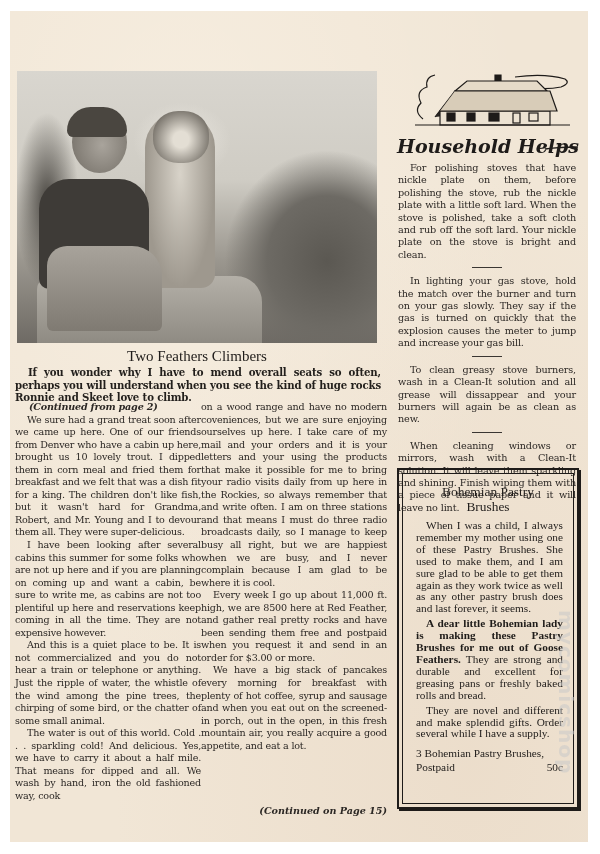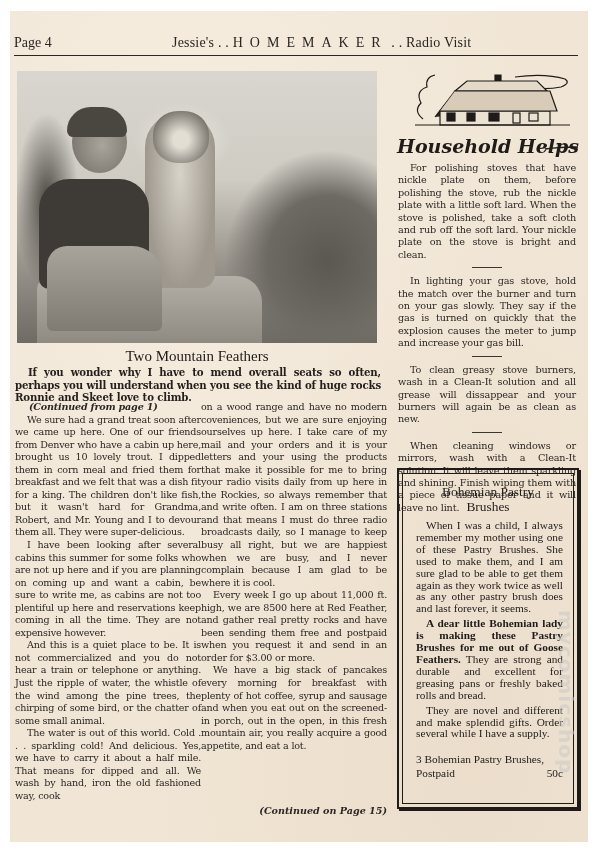--- a/index.html
+++ b/index.html
@@ -85,59 +85,51 @@
       padding: 0;
     }
     .ad-inner { position: absolute; left: 3px; top: 3px; right: 3px; bottom: 3px; border: 1px solid #1e1b19; }
     .ad-title { margin-top: 11px; text-align: center; font-family: "Liberation Serif", serif; font-size: 13.4px;
       line-height: 14.5px; color: #1f1c1a; }
     .ad-body { padding: 6px 10px 0 13px; font-family: "Liberation Serif", serif; font-size: 11.3px;
       line-height: 11.9px; color: #1f1c1a; text-align: justify; }
     .ad-body p { margin: 0 0 3px 0; text-indent: 10px; }
     .ad-body .bold { font-weight: bold; }
     .ad-price { display: flex; justify-content: space-between; margin-top: 2px; }
-    .ad-price-line { margin-top: 14px; }
+    .ad-price-line { margin-top: 8px; }
 
     .watermark {
       position: absolute; left: 578px; top: 610px; font-family: "DejaVu Sans", sans-serif; font-size: 20px;
       color: rgba(200,200,200,0.55); transform: rotate(90deg); transform-origin: left top; letter-spacing: 1px;
       font-weight: bold; white-space: nowrap;
     }
   </style>
 </head>
 <body>
 
 <div class="page">
 
-  <div class="header">
-    <span class="page-no">Page 4</span>
-    <span class="title">
-      <span>Jessie's . .</span>
-      <span class="big">HOMEMAKER</span>
-      <span>. . Radio Visit</span>
-    </span>
-  </div>
 
   <div class="photo" title="Boy and dog sitting on a large rock among pine trees">
     <div class="trees-left"></div>
     <div class="trees-right"></div>
     <div class="rock"></div>
     <div class="dog"></div>
     <div class="dog-head"></div>
     <div class="boy-body"></div>
     <div class="boy-legs"></div>
     <div class="boy-head"></div>
     <div class="boy-hair"></div>
   </div>
 
-  <div class="caption-title">Two Mountain Feathers</div>
+  <div class="caption-title">Two Feathers Climbers</div>
   <div class="caption-text">If you wonder why I have to mend overall seats so often, perhaps you will understand when you see the kind of huge rocks Ronnie and Skeet love to climb.</div>
 
   <div class="col col-left">
-    <p class="continued continued-from">(Continued from page 1)</p>
+    <p class="continued continued-from">(Continued from page 2)</p>
     <p>We sure had a grand treat soon after we came up here. One of our friends from Denver who have a cabin up here, brought us 10 lovely trout. I dipped them in corn meal and fried them for breakfast and we felt that was a dish fit for a king. The children don't like fish, but it wasn't hard for Grandma, Robert, and Mr. Young and I to devour them all. They were super-delicious.</p>
     <p>I have been looking after several cabins this summer for some folks who are not up here and if you are planning on coming up and want a cabin, be sure to write me, as cabins are not too plentiful up here and reservations keep coming in all the time. They are not expensive however.</p>
     <p>And this is a quiet place to be. It is not commercialized and you do not hear a train or telephone or anything. Just the ripple of water, the whistle of the wind among the pine trees, the chirping of some bird, or the chatter of some small animal.</p>
     <p>The water is out of this world. Cold . . . sparkling cold! And delicious. Yes, we have to carry it about a half mile. That means for dipped and all. We wash by hand, iron the old fashioned way, cook</p>
   </div>
 
   <div class="col col-mid">
     <p style="text-indent:0">on a wood range and have no modern coveniences, but we are sure enjoying ourselves up here. I take care of my mail and your orders and it is your letters and your using the products that make it possible for me to bring your radio visits daily from up here in the Rockies, so always remember that and write often. I am on three stations and that means I must do three radio broadcasts daily, so I manage to keep busy all right, but we are happiest when we are busy, and I never complain because I am glad to be where it is cool.</p>
     <p>Every week I go up about 11,000 ft. high, we are 8500 here at Red Feather, and gather real pretty rocks and have been sending them free and postpaid when you request it and send in an order for $3.00 or more.</p>
     <p>We have a big stack of pancakes every morning for breakfast with plenty of hot coffee, syrup and sausage and when you eat out on the screened-in porch, out in the open, in this fresh mountain air, you really acquire a good appetite, and eat a lot.</p>

